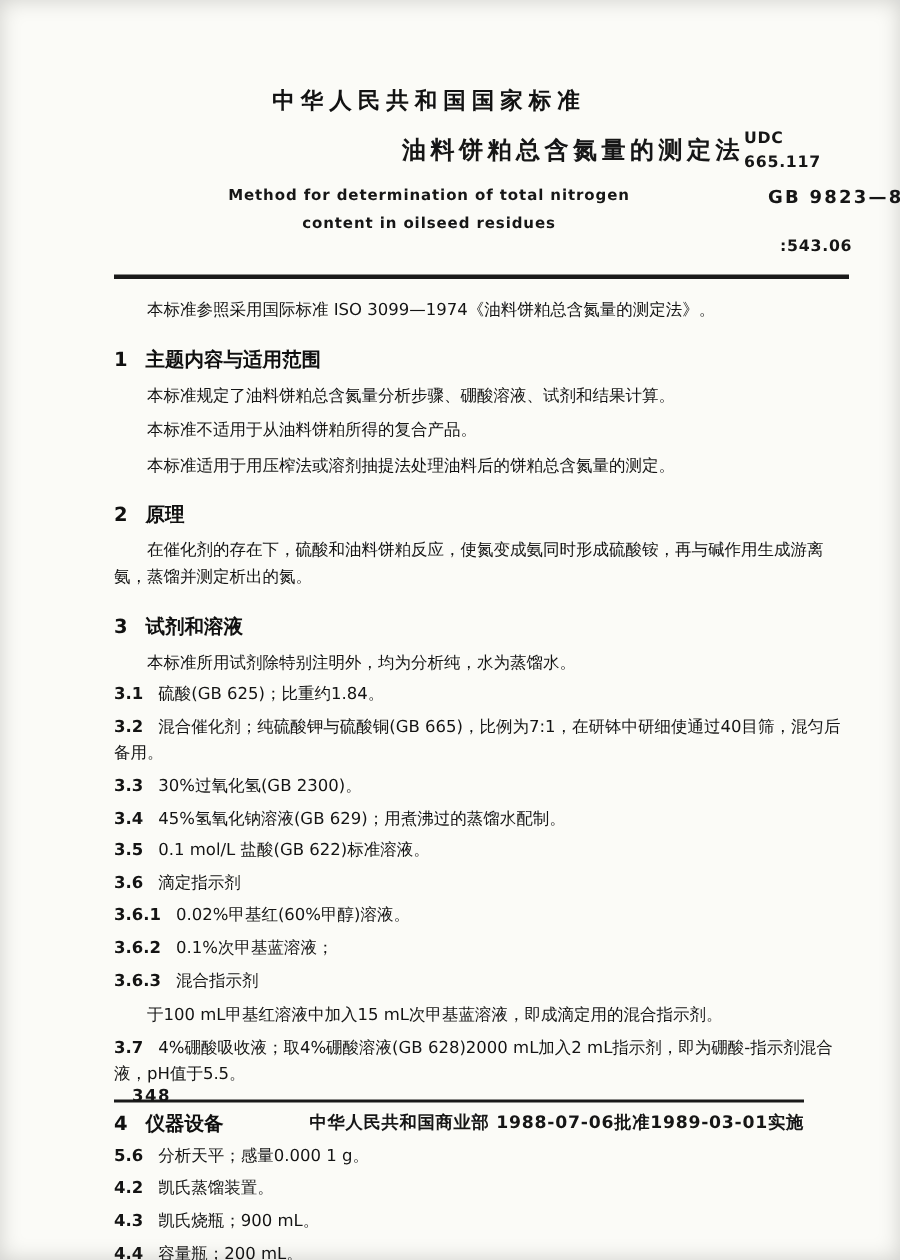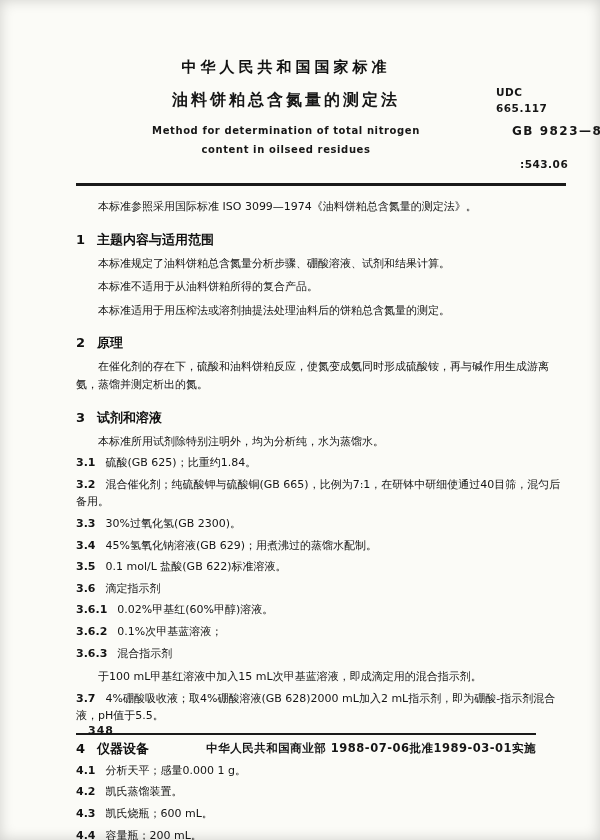--- a/index.html
+++ b/index.html
@@ -13,21 +13,21 @@
     background:#fbfbf7;
     position:relative;
     padding:0 34px 0 76px;
     color:#161616;
     overflow:hidden;
     box-shadow:inset 0 0 14px rgba(0,0,0,0.18);
   }
   .header { position:relative; padding-top:58px; }
   .hdr-center { width:calc(100% - 70px); text-align:center; }
   .hdr-label { font-size:15px; font-weight:bold; letter-spacing:4px; color:#121212; white-space:nowrap; }
-  .hdr-title { font-size:16px; font-weight:bold; letter-spacing:3px; margin-top:13px; white-space:nowrap; }
+  .hdr-title { font-size:16px; font-weight:bold; letter-spacing:3px; margin-top:13px; white-space:nowrap;text-align:right; }
   .hdr-eng { font-size:10px; font-weight:bold; letter-spacing:0.6px; line-height:1.85; margin-top:11px; }
   .udc-block { position:absolute; top:84px; left:420px; font-size:10.5px; font-weight:bold; line-height:1.55; letter-spacing:0.5px; }
   .udc-line2 { padding-left:24px;margin-top:39px; }
   .gb-num { position:absolute; top:124px; left:436px; font-size:12px; font-weight:bold; letter-spacing:1.5px; white-space:nowrap; }
   .rule-thick { height:3px; background:#1a1a1a; margin-top:24px; }
   .para { font-size:11px; line-height:1.6; margin-top:6px; color:#141414; }
   .indent { text-indent:2em; }
   .sec-h { font-size:13px; font-weight:bold; margin-top:15px; margin-bottom:3px; color:#101010; }
   .sec-h .num { margin-right:12px; }
   .item { font-size:11px; line-height:1.6; margin-top:4px; color:#141414; }
@@ -78,23 +78,23 @@
   <div class="item"><span class="inum">3.4</span><span>45%氢氧化钠溶液(GB 629)；用煮沸过的蒸馏水配制。</span></div>
   <div class="item"><span class="inum">3.5</span><span>0.1 mol/L 盐酸(GB 622)标准溶液。</span></div>
   <div class="item"><span class="inum">3.6</span><span>滴定指示剂</span></div>
   <div class="item"><span class="inum">3.6.1</span><span>0.02%甲基红(60%甲醇)溶液。</span></div>
   <div class="item"><span class="inum">3.6.2</span><span>0.1%次甲基蓝溶液；</span></div>
   <div class="item"><span class="inum">3.6.3</span><span>混合指示剂</span></div>
   <p class="para indent">于100 mL甲基红溶液中加入15 mL次甲基蓝溶液，即成滴定用的混合指示剂。</p>
   <div class="item"><span class="inum">3.7</span><span>4%硼酸吸收液；取4%硼酸溶液(GB 628)2000 mL加入2 mL指示剂，即为硼酸-指示剂混合液，pH值于5.5。</span></div>
 
   <h3 class="sec-h"><span class="num">4</span><span>仪器设备</span></h3>
-  <div class="item"><span class="inum">4.1</span><span>分析天平；感量0.000 1 g。</span></div>
+  <div class="item"><span class="inum">5.6</span><span>分析天平；感量0.000 1 g。</span></div>
   <div class="item"><span class="inum">4.2</span><span>凯氏蒸馏装置。</span></div>
-  <div class="item"><span class="inum">4.3</span><span>凯氏烧瓶；600 mL。</span></div>
+  <div class="item"><span class="inum">4.3</span><span>凯氏烧瓶；900 mL。</span></div>
   <div class="item"><span class="inum">4.4</span><span>容量瓶；200 mL。</span></div>
   <div class="item"><span class="inum">4.5</span><span>滴定管；10 mL，最小刻度0.02～0.05 mL。</span></div>
 
   <div class="foot-rule"></div>
   <div class="footer">
     <span>中华人民共和国商业部 1988-07-06批准</span>
     <span>1989-03-01实施</span>
   </div>
   <div class="pageno">348</div>
 

